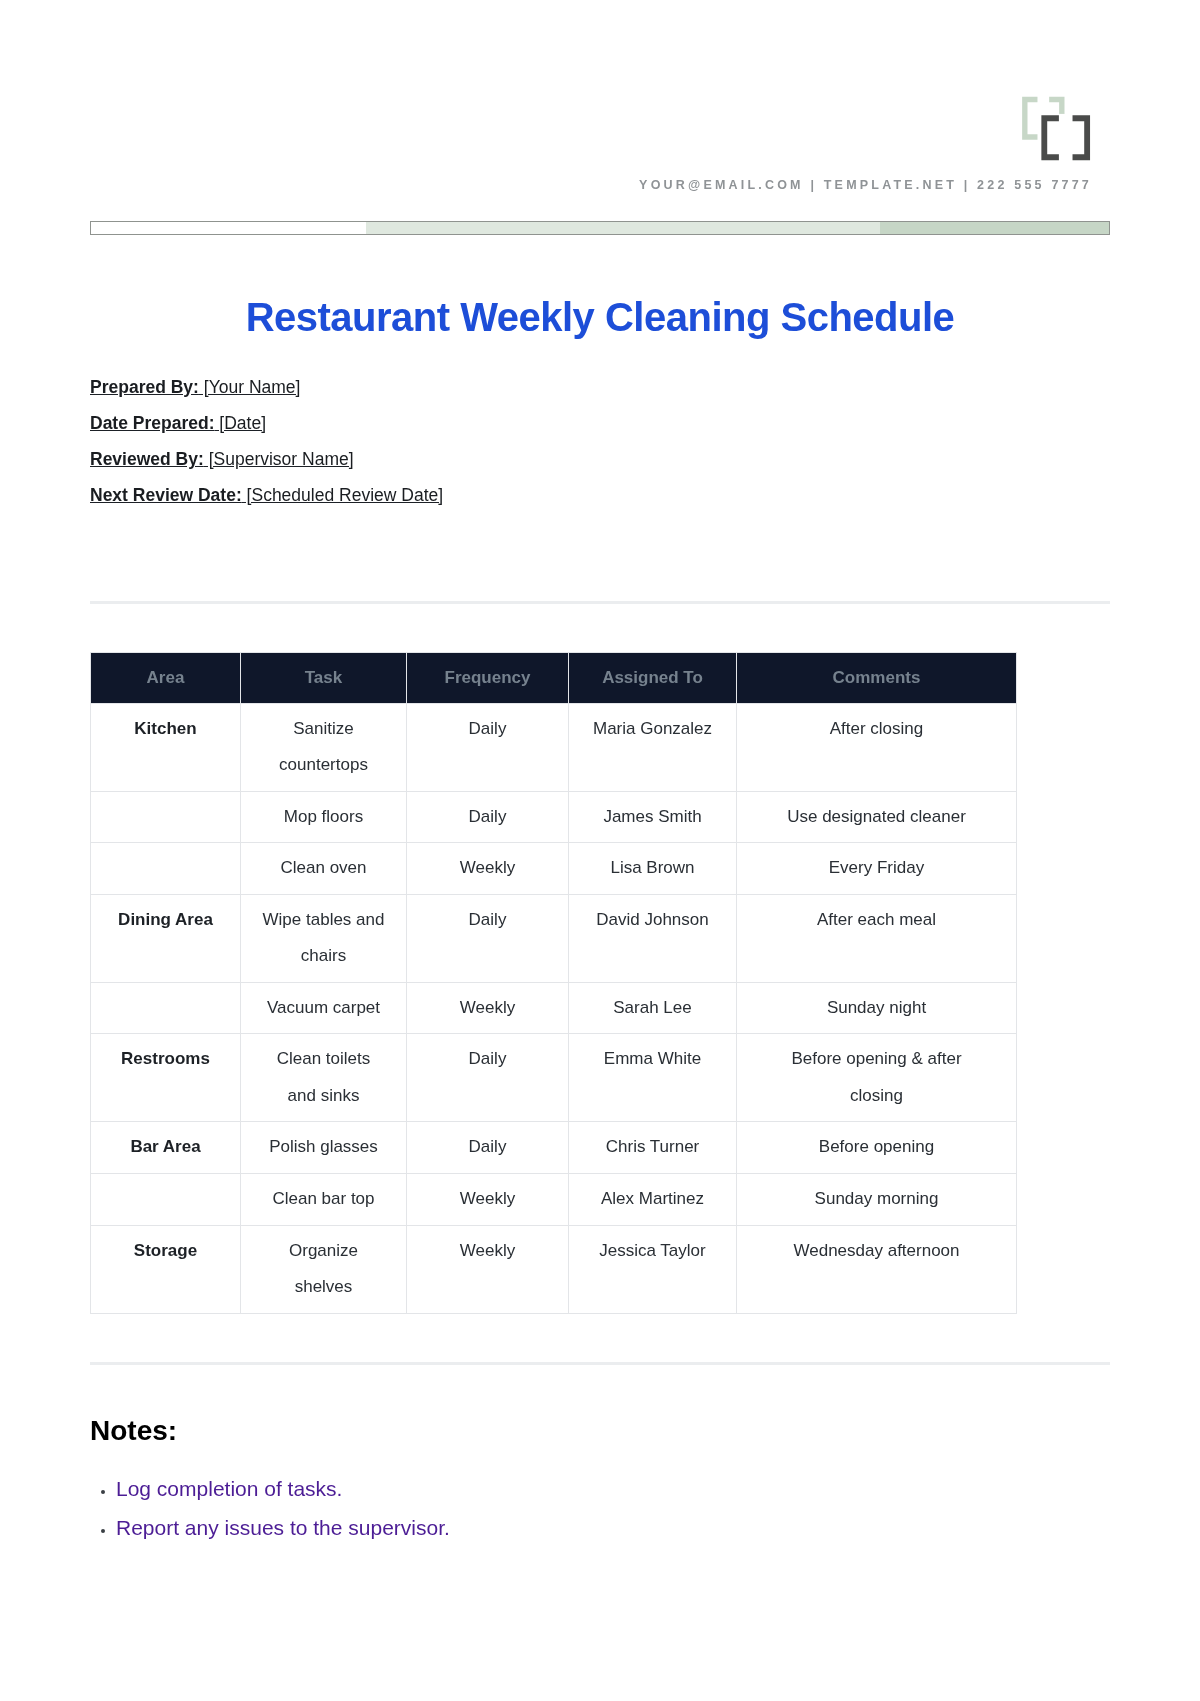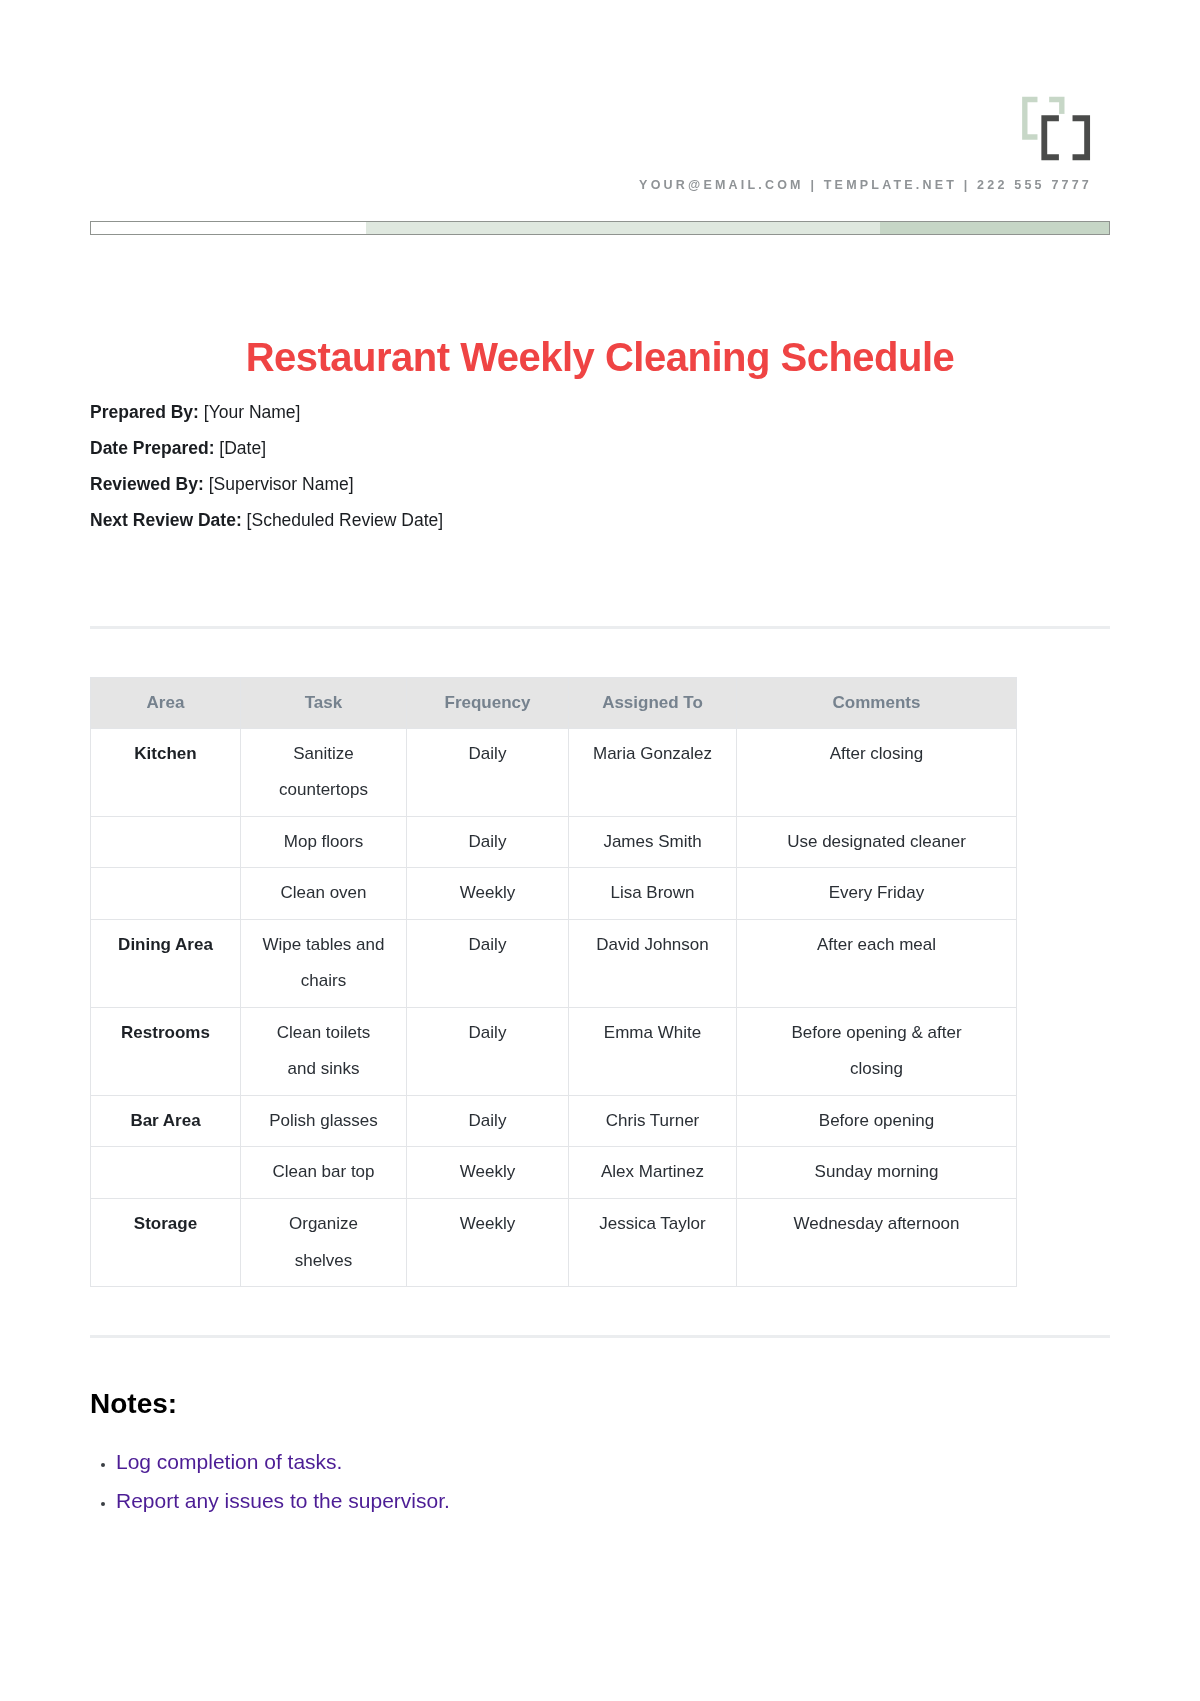--- a/index.html
+++ b/index.html
@@ -26,46 +26,46 @@
     border: 1px solid #8f938f;
     display: flex; overflow: hidden;
   }
   .decor-bar .seg { height: 100%; }
   .seg-0 { width: 27%; }
   .seg-1 { width: 50.5%; }
   .seg-2 { width: 22.5%; }
 
   
   h1.title {
-    margin-top: 100px; text-align: center;
+    margin-top: 60px; text-align: center;
     font-size: 40px; font-weight: 800; letter-spacing: -0.5px;
-    color: #ef4444;
-  }
-  .meta { margin-top: 14px; }
+    color: #1d4ed8;
+  }
+  .meta { margin-top: 29px; text-decoration: underline; }
   .meta p { font-size: 17.5px; line-height: 36px; color: #1a1d21; }
   .meta b { font-weight: 700; }
 
   .rule { border: none; border-top: 3px solid #ebedef; }
   .rule-1 { margin-top: 88px; }
   .rule-2 { margin-top: 48px; }
 
   
   table.sched {
     margin-top: 48px; width: 926px;
     border-collapse: collapse; table-layout: fixed;
     font-size: 17px;
   }
   .sched th, .sched td {
     border: 1px solid #e3e5e8;
     text-align: center; vertical-align: top;
     line-height: 2.15;
     padding: 7px 10px;
   }
   .sched th {
-    background: #e5e5e5; color: #76828e; font-weight: 700;
+    background: #0f172a; color: #76828e; font-weight: 700;
     padding: 12px 10px; line-height: 1.5;
   }
   .sched td { color: #2a2f35; white-space: pre-line; }
   .sched td.area-cell { font-weight: 700; color: #1d2126; }
   .col-area { width: 150px; }
   .col-task { width: 166px; }
   .col-freq { width: 162px; }
   .col-assigned { width: 168px; }
   .col-comments { width: 280px; }
 
@@ -149,20 +149,27 @@
       </tr>
       <tr>
         <td class="area-cell">Dining Area</td>
         <td>Wipe tables and
 chairs</td>
         <td>Daily</td>
         <td>David Johnson</td>
         <td>After each meal</td>
       </tr>
       <tr>
+        <td class="area-cell"></td>
+        <td>Vacuum carpet</td>
+        <td>Weekly</td>
+        <td>Sarah Lee</td>
+        <td>Sunday night</td>
+      </tr>
+      <tr>
         <td class="area-cell">Restrooms</td>
         <td>Clean toilets
 and sinks</td>
         <td>Daily</td>
         <td>Emma White</td>
         <td>Before opening &amp; after
 closing</td>
       </tr>
       <tr>
         <td class="area-cell">Bar Area</td>

